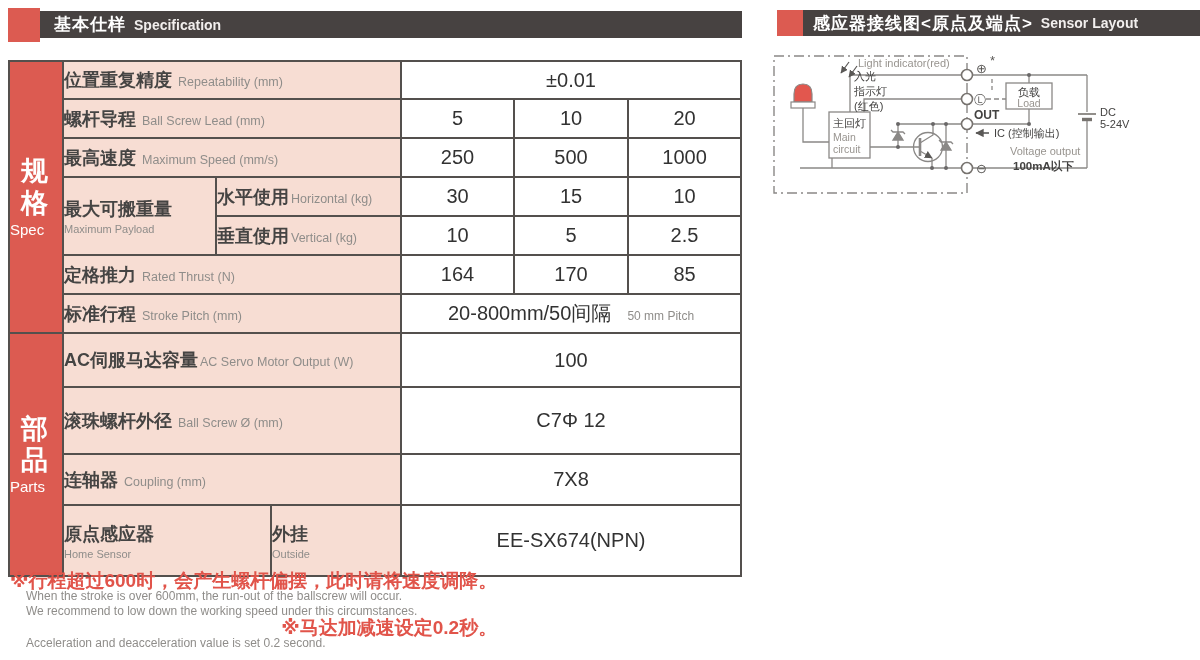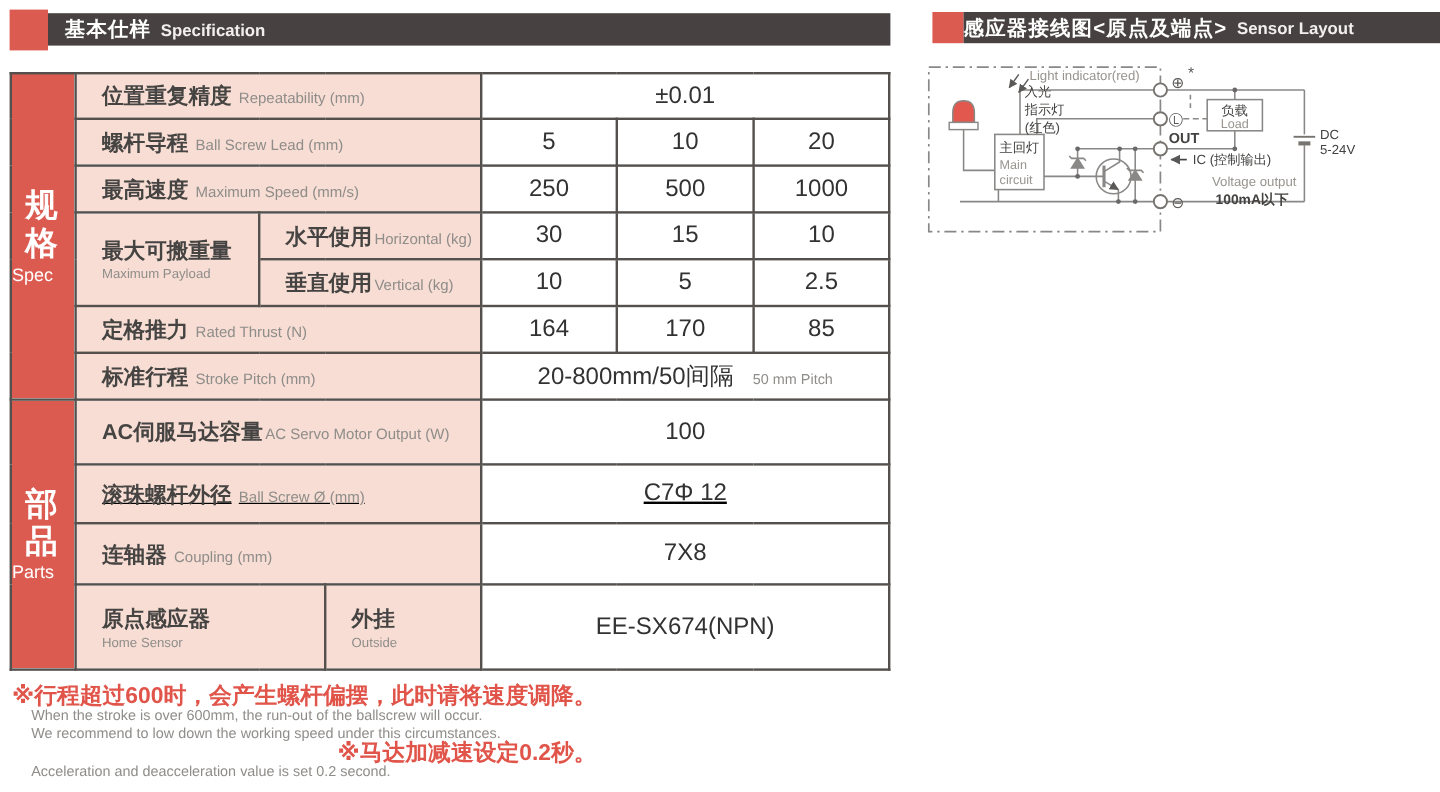--- a/index.html
+++ b/index.html
@@ -12,39 +12,39 @@
 
   
   .sec-header{position:absolute;display:flex;align-items:stretch;}
   .sec-header .sq{background:var(--accent);}
   .sec-header .bar{background:var(--dark);color:#fff;display:flex;align-items:center;white-space:nowrap;}
   .hdr-left{left:8px;top:8px;width:734px;height:34px;}
   .hdr-left .sq{width:32px;height:34px;}
   .hdr-left .bar{flex:1;height:27px;margin-top:3px;padding-left:14px;}
   .hdr-right{left:777px;top:10px;width:423px;height:26px;}
   .hdr-right .sq{width:26px;height:26px;}
-  .hdr-right .bar{flex:1;height:26px;}
+  .hdr-right .bar{flex:1;height:26px;padding-left:10px;}
   .hdr-cn{font-size:17px;font-weight:700;letter-spacing:1px;}
   .hdr-en{font-size:14px;font-weight:600;margin-left:8px;color:#f2efee;}
 
   
   table.spec{position:absolute;left:8px;top:60px;border-collapse:collapse;table-layout:fixed;width:732px;}
   table.spec td{border:2px solid var(--border);overflow:hidden;}
   td.redcell{background:var(--accent);text-align:left;vertical-align:middle;}
   .vlabel{color:#fff;font-size:27px;font-weight:700;line-height:1.15;word-break:break-all;width:30px;margin:0 auto;}
   .vsub{color:#fff;font-size:15px;margin-top:2px;}
-  td.label{background:var(--pink);padding-left:21px;vertical-align:middle;margin-left:36px;}
+  td.label{background:var(--pink);padding-left:0;vertical-align:middle;margin-left:36px;}
   td.val{background:#fff;text-align:center;vertical-align:middle;font-size:20px;color:var(--txt);}
   .cn{font-size:18px;font-weight:700;color:var(--cn);}
   .en{font-size:12.5px;color:var(--gray);margin-left:6px;font-weight:400;}
   .stack .cn{display:block;}
   .stack .en{display:block;margin-left:0;margin-top:2px;font-size:11px;}
   .val .small{font-size:12px;color:var(--gray);margin-left:16px;}
   tr.h38{height:38px;} tr.h39{height:39px;} tr.h54{height:54px;}
-  tr.h53{height:49px;text-decoration:underline;} tr.h51{height:51px;} tr.h73{height:71px;border-radius:18px;}
+  tr.h53{height:67px;} tr.h51{height:51px;} tr.h73{height:71px;border-radius:18px;}
 
   
   .notes{position:absolute;left:10px;top:572px;}
   .note-cn{color:var(--note);font-size:19px;font-weight:700;line-height:17px;text-align:right;}
   .note-en{color:var(--gray);font-size:12px;line-height:15px;margin-left:16px;}
 
   
   svg.circuit{position:absolute;left:770px;top:50px;}
   svg.circuit text{font-family:"Liberation Sans","DejaVu Sans",sans-serif;}
   .t-dark{fill:#434241;} .t-gray{fill:#98948f;} .t-mid{fill:#5a5856;}

